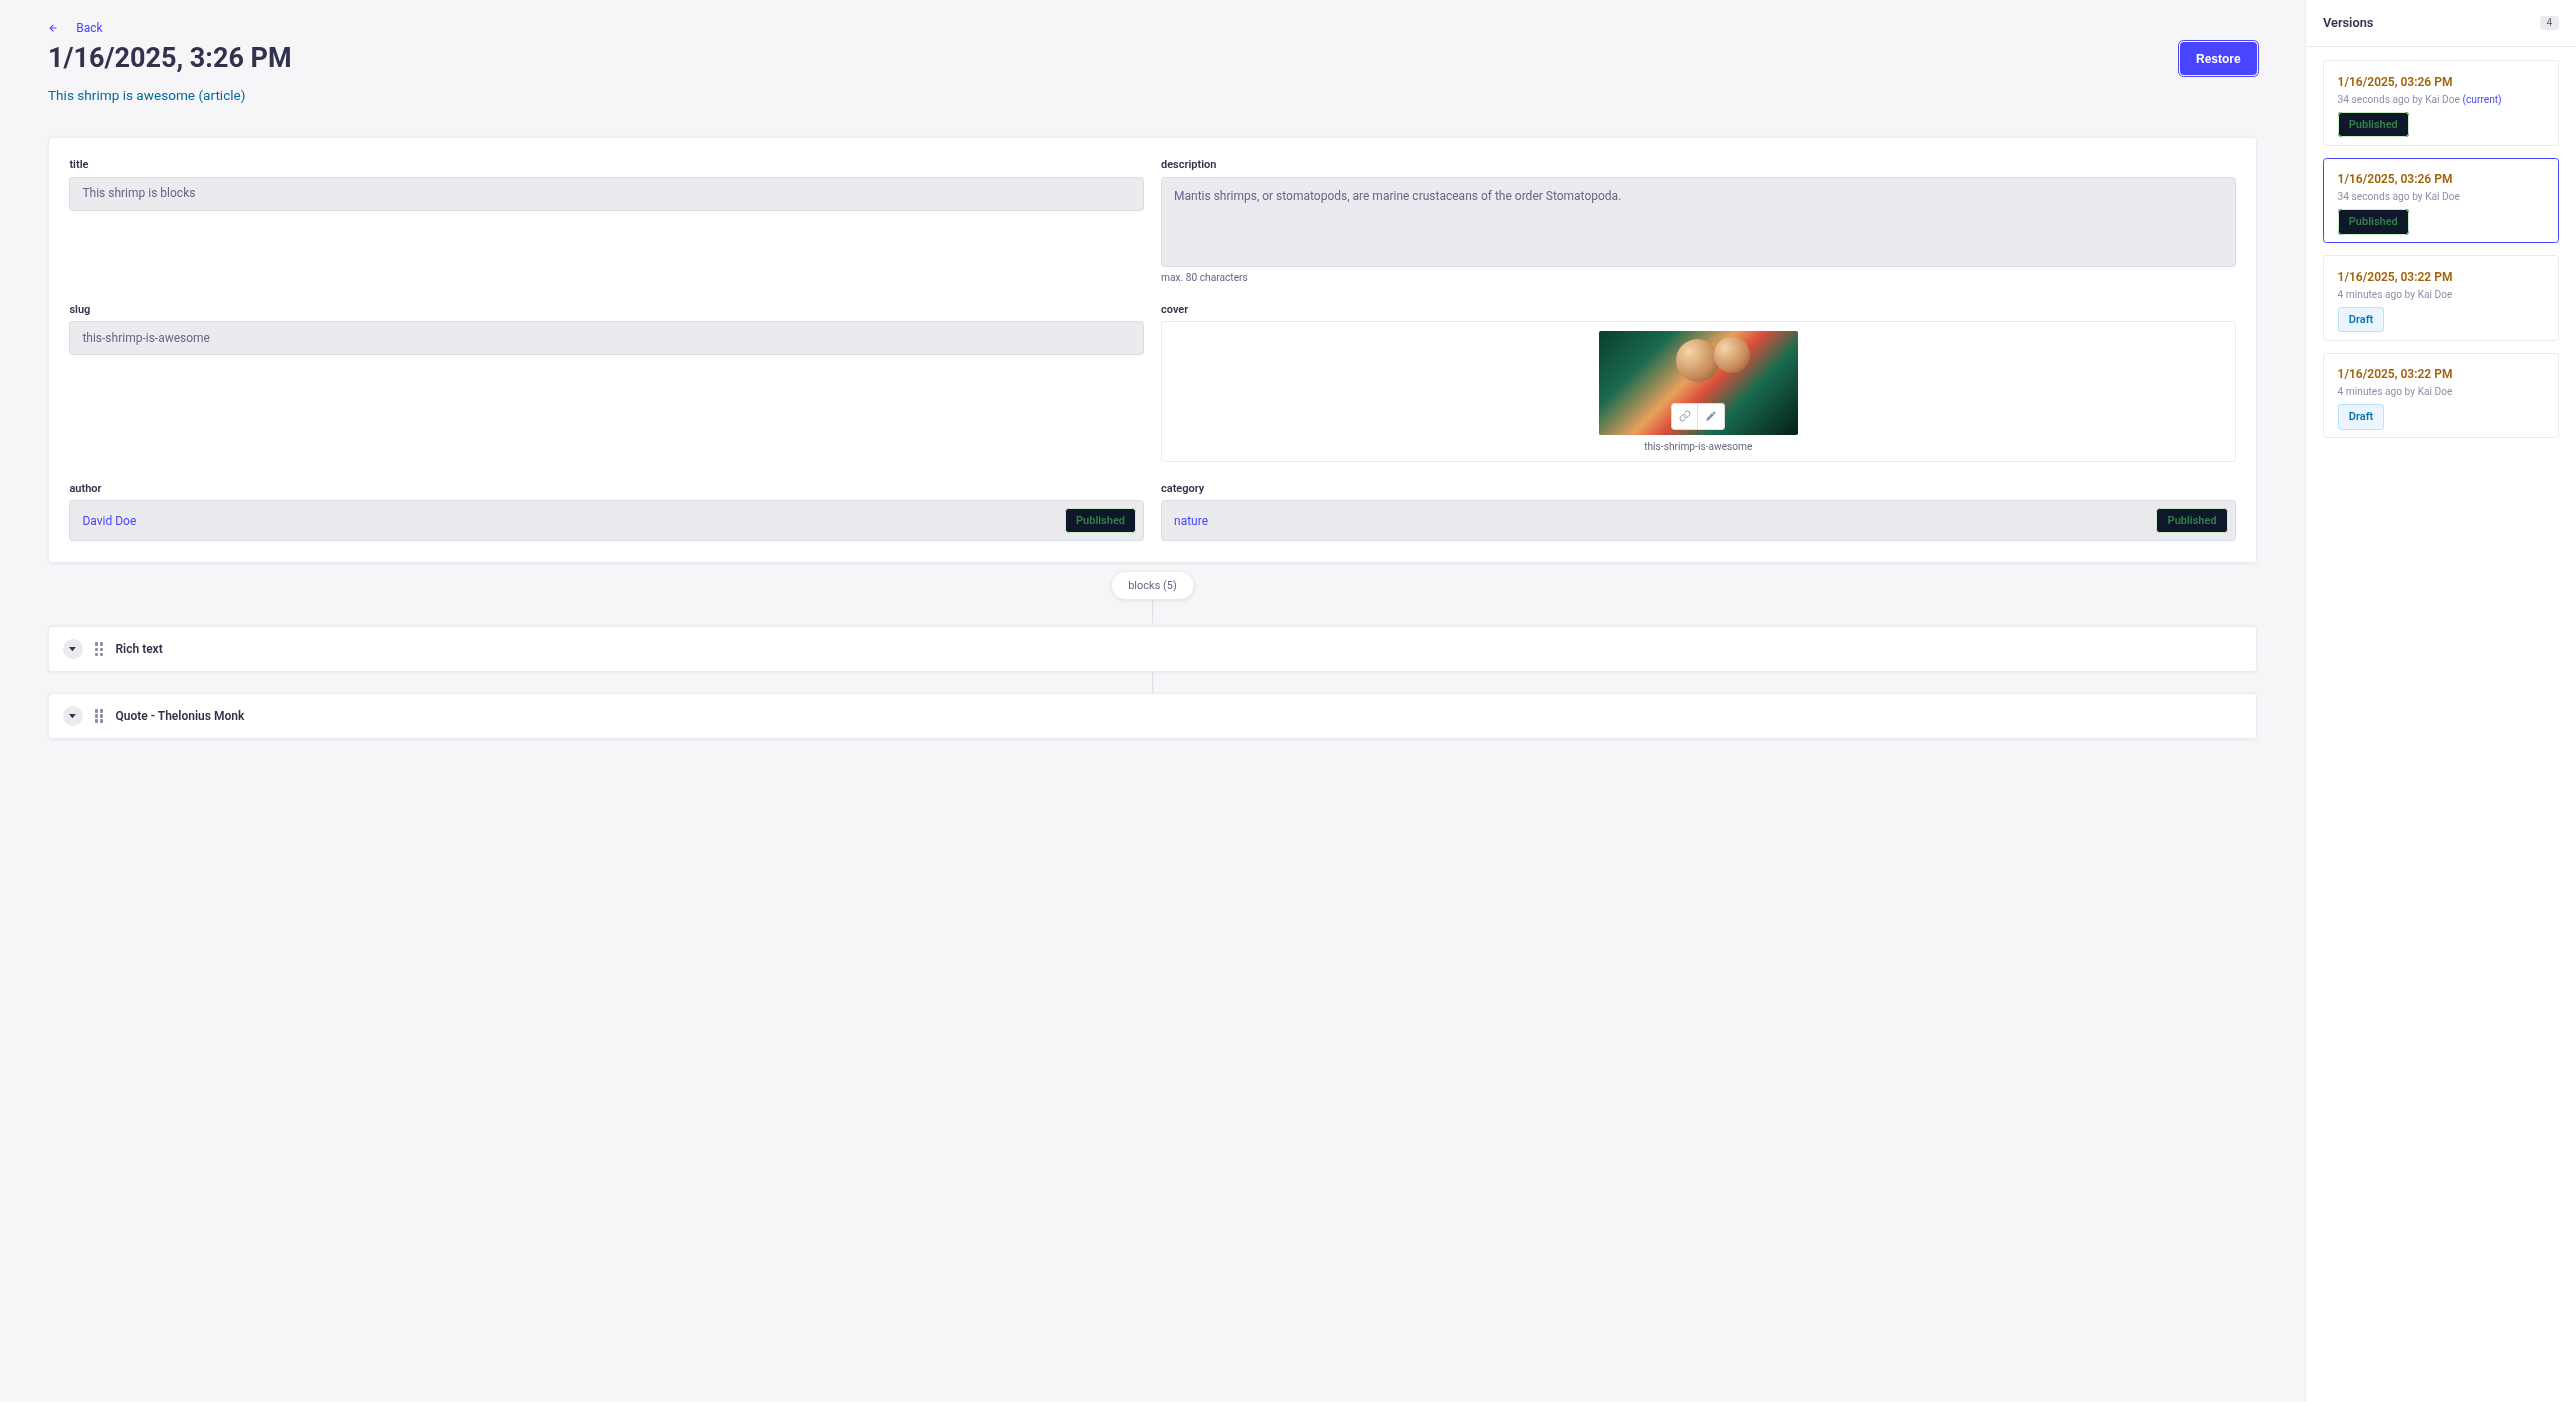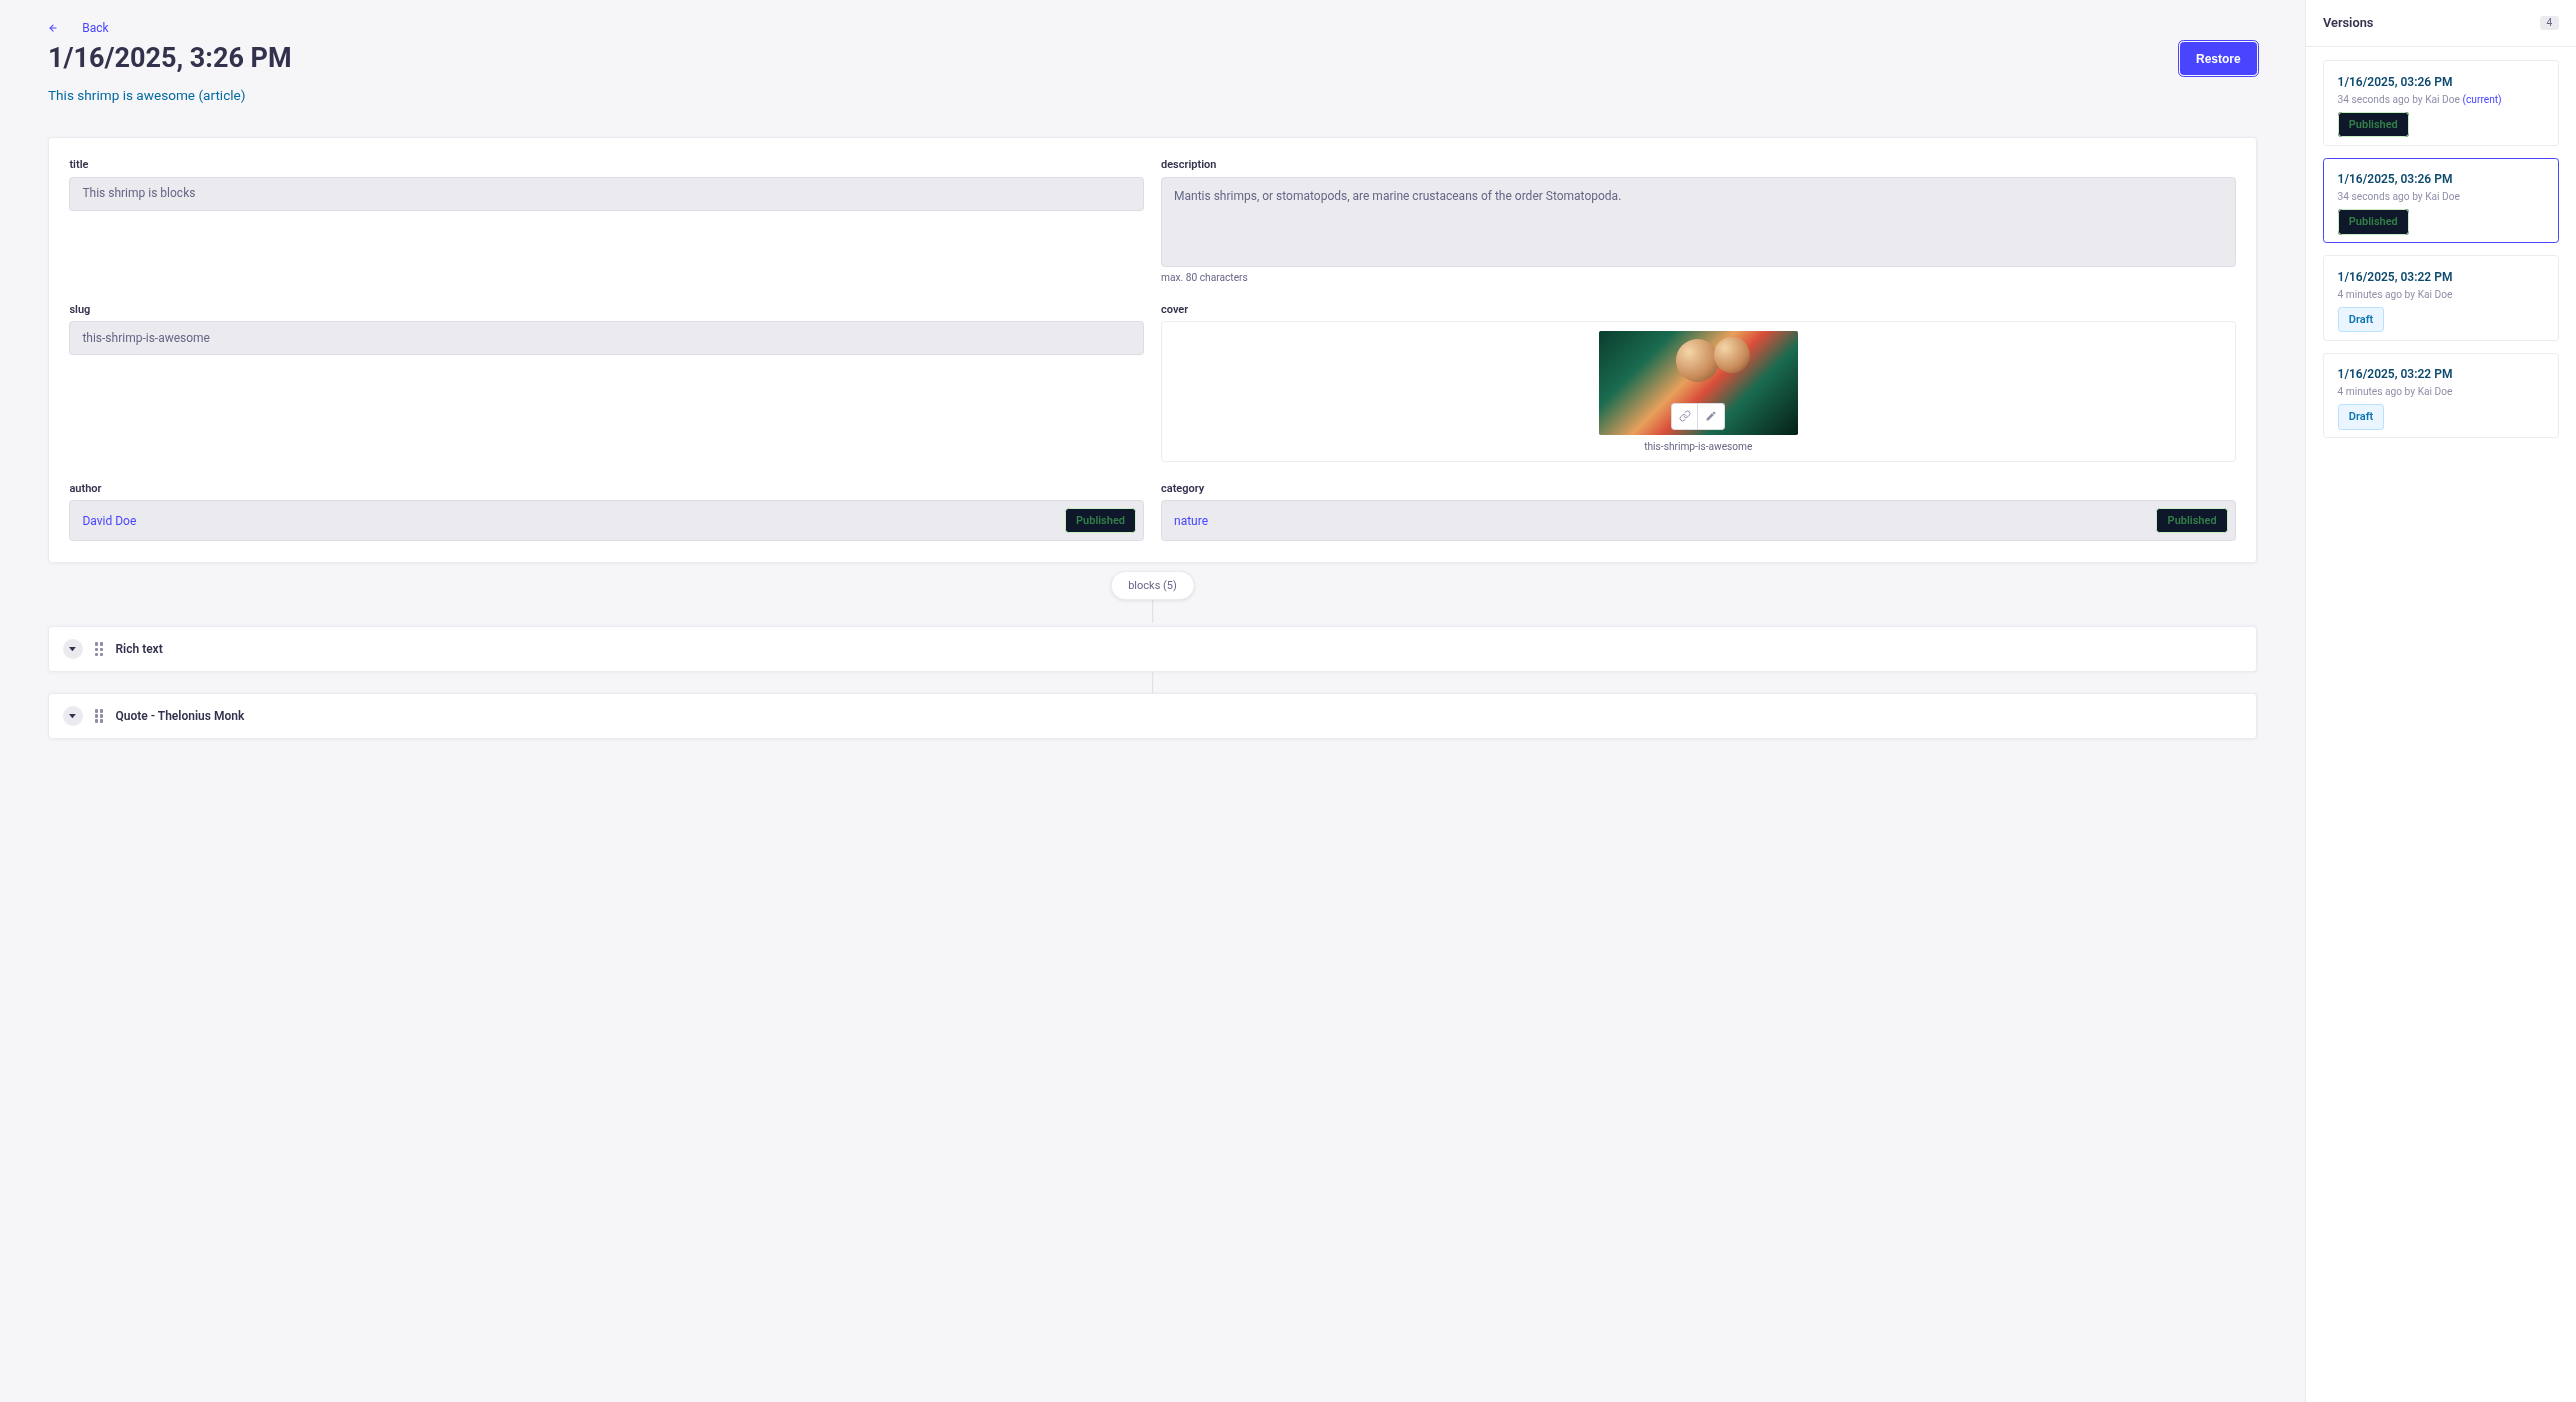--- a/index.html
+++ b/index.html
@@ -12,21 +12,21 @@
     overflow: hidden;
   }
   .main {
     flex: 1;
     overflow-y: auto;
     padding: 20.4px 48px 34px 48px;
   }
   .back-link {
     display: inline-flex;
     align-items: center;
-    gap: 24px;
+    gap: 18px;
     color: #4945ff;
     font-size: 12px;
     text-decoration: none;
     margin-bottom: 6.8px;
     cursor: pointer;
   }
   .back-link svg { width: 10.2px; height: 10.2px; }
   .header-row {
     display: flex;
     justify-content: space-between;
@@ -257,21 +257,21 @@
   }
   .side-body { padding: 13.6px 17px; overflow-y:auto; }
   .ver-card {
     border: 0.9px solid #eaeaef;
     border-radius: 3.4px;
     padding: 13.6px;
     margin-bottom: 12px;
     cursor: pointer;
   }
   .ver-card.selected { border: 1.3px solid #4945ff; }
-  .ver-date { font-size: 12px; font-weight: 600; color:#0c4a6e; margin-bottom: 5.1px; }
+  .ver-date { font-size: 12px; font-weight: 600; color:#a16207; margin-bottom: 5.1px; }
   .ver-meta { font-size: 10.2px; color:#8e8ea9; margin-bottom: 10.2px; }
   .ver-meta .current { color:#4945ff; }
 </style>
 </head>
 <body>
 
 <div class="main">
 
   <a class="back-link">
     <svg viewBox="0 0 24 24" fill="none" stroke="#4945ff" stroke-width="2.5" stroke-linecap="round" stroke-linejoin="round">

